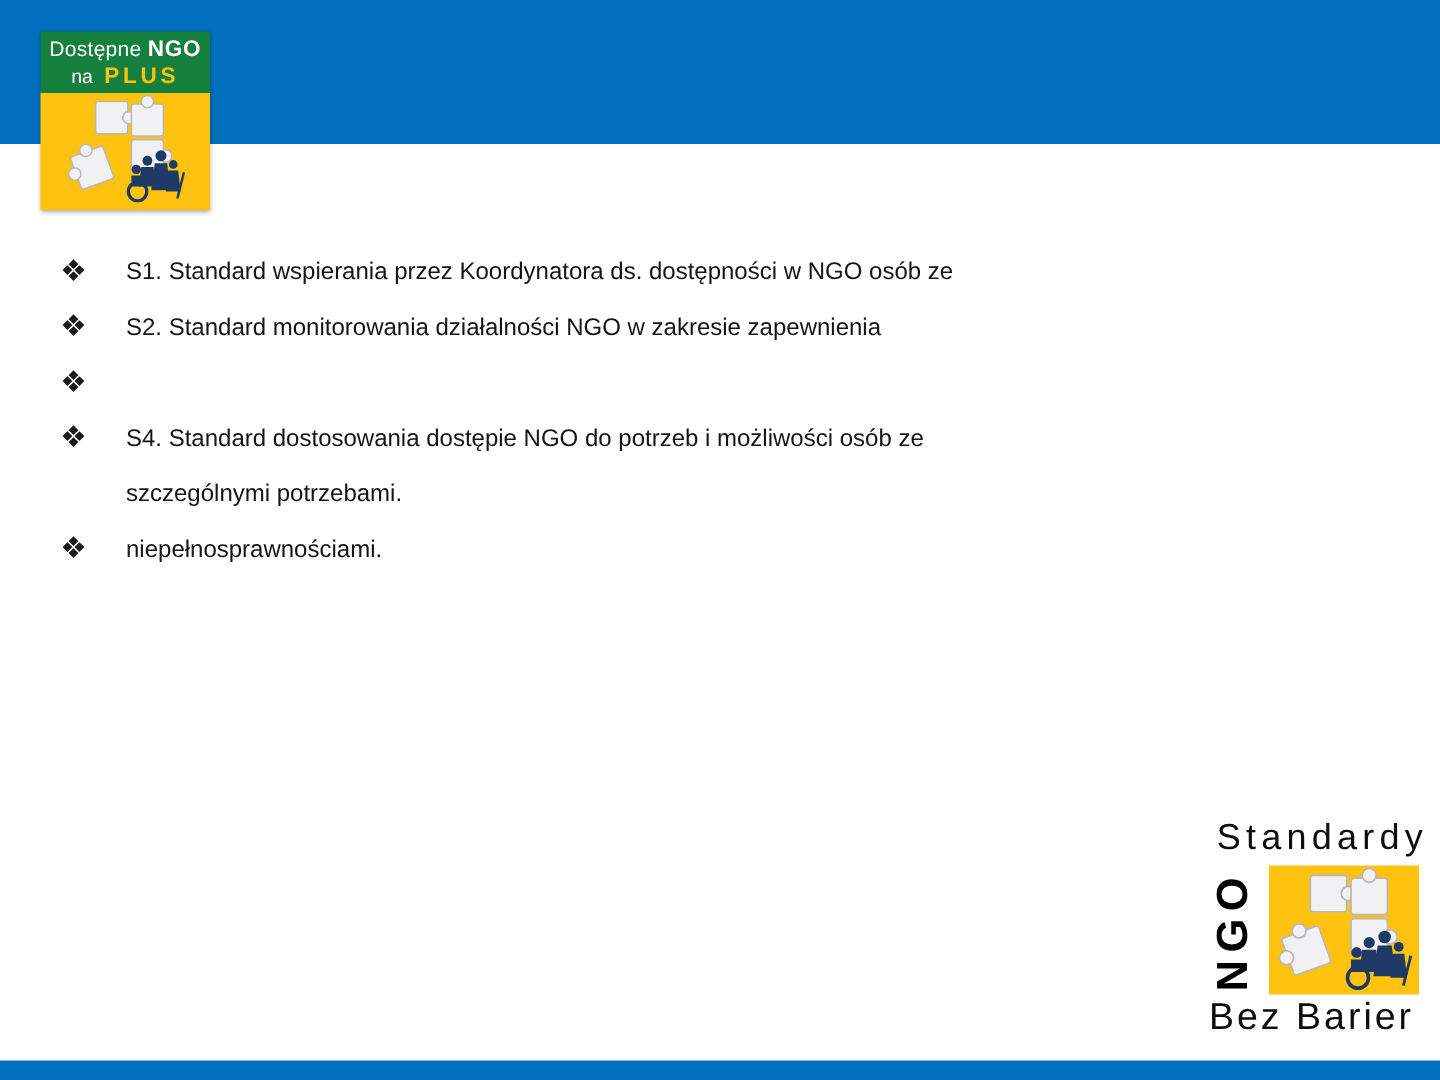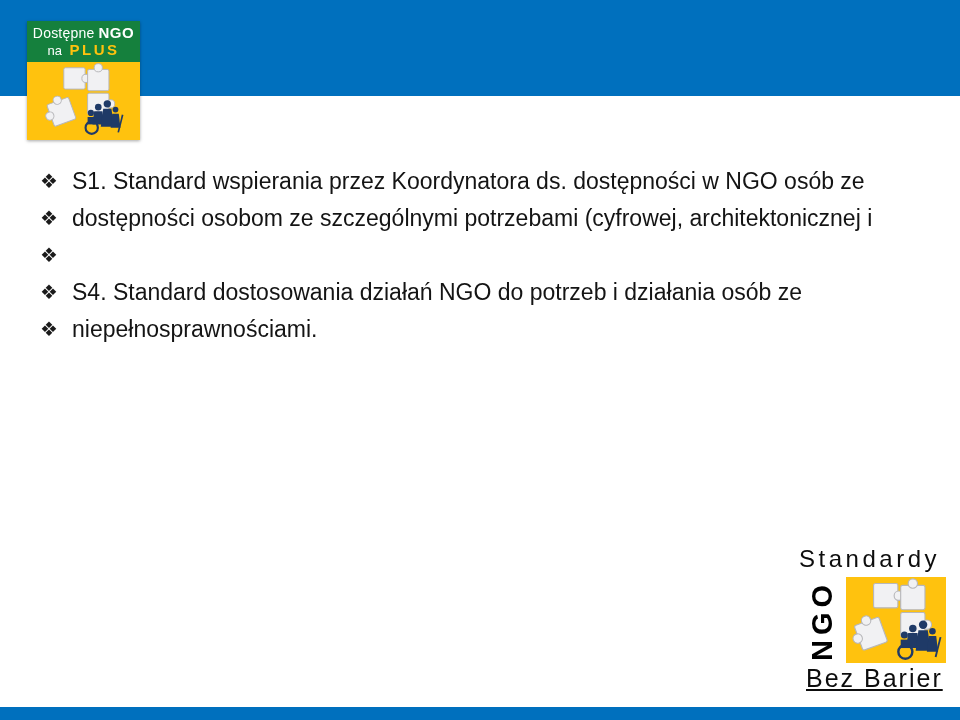--- a/index.html
+++ b/index.html
@@ -24,39 +24,39 @@
   .logo-tl .yellow-box{background:#FFC20E;height:78px;position:relative;overflow:hidden;}
   .logo-tl svg{display:block;width:113px;height:78px;}
 
   
   .content{position:absolute;left:40px;top:163px;width:895px;color:#141414;}
   .bullet-item{display:flex;align-items:flex-start;}
   .bullet-glyph{
     flex:0 0 32px;font-size:20px;line-height:37px;color:#1a1a1a;
   }
   .bullet-lines{flex:1;}
-  .bullet-lines .line{font-size:23px;line-height:37px;white-space:nowrap;}
+  .bullet-lines .line{font-size:16px;line-height:37px;white-space:nowrap;margin-left:12px;}
 
   
   .logo-br{position:absolute;left:800px;top:545px;width:152px;height:150px;color:#0d0d0d;}
   .logo-br .standardy{
-    position:absolute;top:0;right:12px;font-size:24px;letter-spacing:3.5px;white-space:nowrap;
+    position:absolute;top:0;right:0;font-size:24px;letter-spacing:3.5px;white-space:nowrap;
   }
   .logo-br .ngo-vert{
     position:absolute;left:4px;top:32px;height:86px;width:36px;
     writing-mode:vertical-rl;transform:rotate(180deg);
     font-size:29px;font-weight:bold;letter-spacing:5px;line-height:36px;
     display:flex;align-items:center;justify-content:center;color:#000;
   }
   .logo-br .yellow-box{
     position:absolute;left:46px;top:32px;width:100px;height:86px;background:#FFC20E;overflow:hidden;
   }
   .logo-br .yellow-box svg{display:block;width:100px;height:86px;}
   .logo-br .bez-barier{
-    position:absolute;bottom:2px;left:6px;font-size:25px;letter-spacing:2px;white-space:nowrap;text-decoration:underline;
+    position:absolute;bottom:2px;left:6px;font-size:25px;letter-spacing:2px;white-space:nowrap;
   }
   .svg-defs{position:absolute;width:0;height:0;overflow:hidden;}
 </style>
 </head>
 <body>
 
 <svg class="svg-defs" xmlns="http://www.w3.org/2000/svg" aria-hidden="true">
   <defs>
     <g id="puzzle-people">
 
@@ -119,34 +119,35 @@
     <div class="bullet-item">
       <div class="bullet-glyph">❖</div>
       <div class="bullet-lines">
         <div class="line">S1. Standard wspierania przez Koordynatora ds. dostępności w NGO osób ze</div>
       </div>
     </div>
 
     <div class="bullet-item">
       <div class="bullet-glyph">❖</div>
       <div class="bullet-lines">
-        <div class="line">dostępności osobom ze szczególnymi potrzebami (cyfrowej, architektonicznej i</div>
+        <div class="line">S2. Standard monitorowania działalności NGO w zakresie zapewnienia</div>
       </div>
     </div>
 
     <div class="bullet-item">
       <div class="bullet-glyph">❖</div>
       <div class="bullet-lines">
       </div>
     </div>
 
     <div class="bullet-item">
       <div class="bullet-glyph">❖</div>
       <div class="bullet-lines">
-        <div class="line">S4. Standard dostosowania działań NGO do potrzeb i działania osób ze</div>
+        <div class="line">S4. Standard dostosowania dostępie NGO do potrzeb i możliwości osób ze</div>
+        <div class="line">szczególnymi potrzebami.</div>
       </div>
     </div>
 
     <div class="bullet-item">
       <div class="bullet-glyph">❖</div>
       <div class="bullet-lines">
         <div class="line">niepełnosprawnościami.</div>
       </div>
     </div>
 

